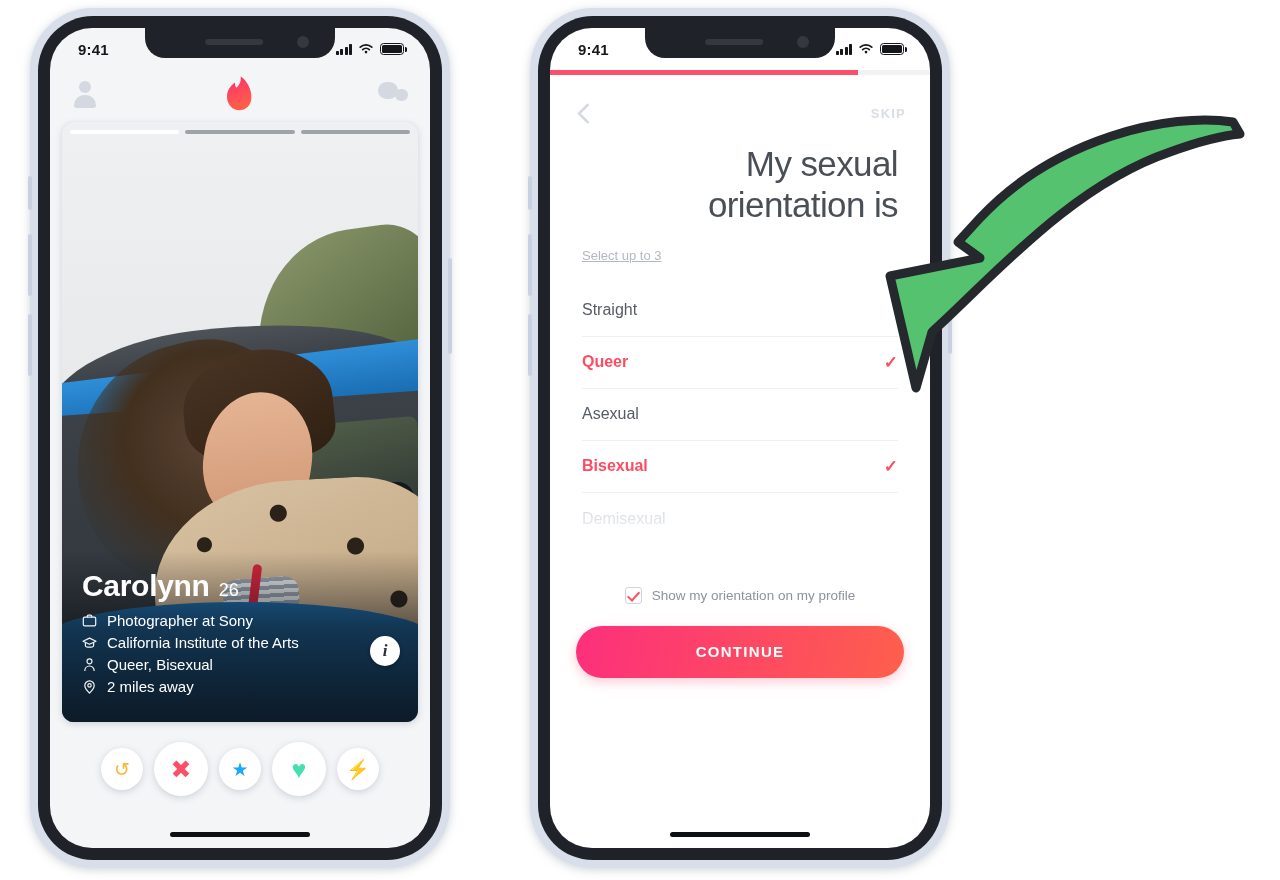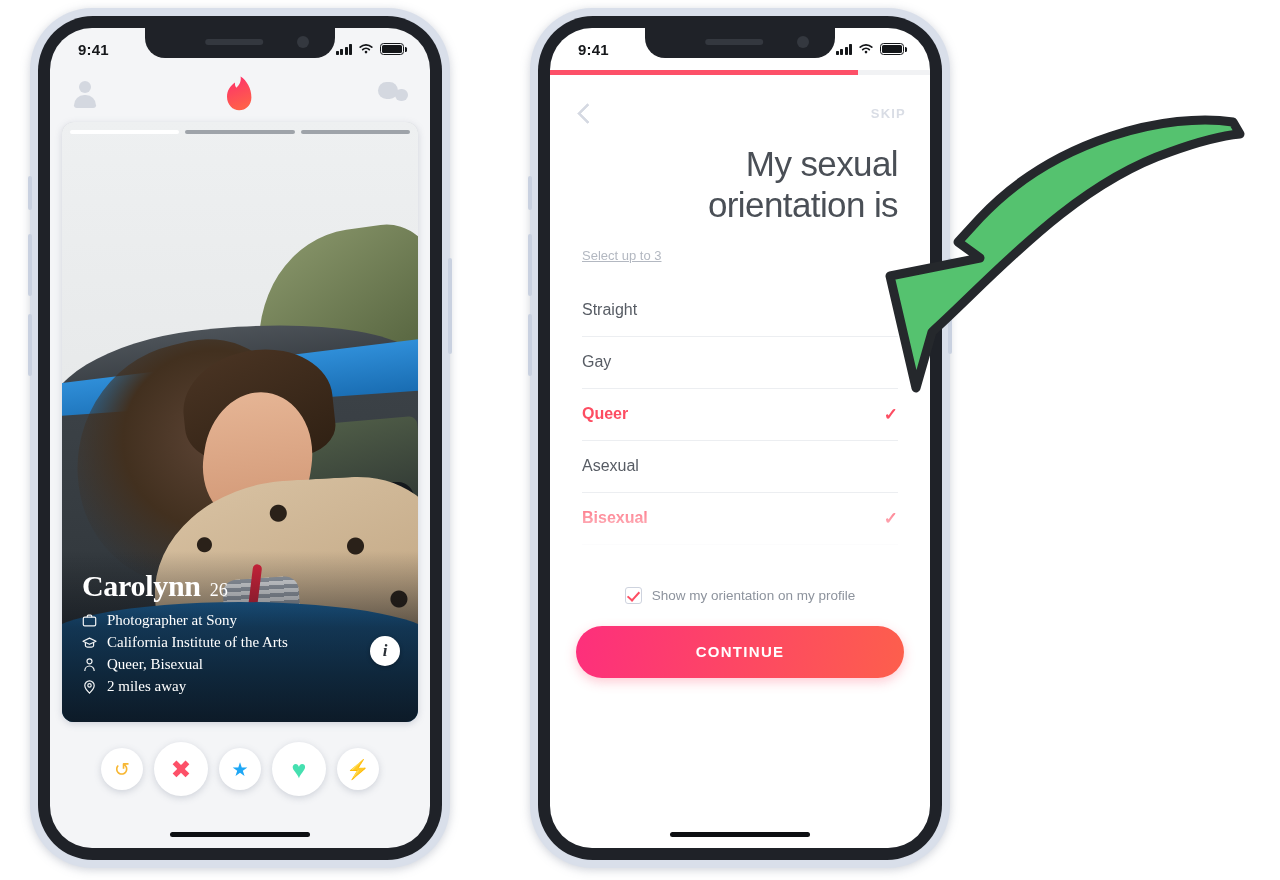--- a/index.html
+++ b/index.html
@@ -215,21 +215,20 @@
     display: flex; gap: 6px; z-index: 6;
   }
   .photo-bars span { flex: 1; height: 4px; border-radius: 2px; background: #9ea3a9; }
   .photo-bars span.active { background: #ffffff; }
 
   .card-info {
     position: absolute; left: 0; right: 0; bottom: 0; z-index: 6;
     padding: 18px 20px 22px;
     background: linear-gradient(to top, rgba(10,14,20,0.82), rgba(10,14,20,0.55) 55%, rgba(10,14,20,0));
     color: #fff;
-    font-family: Liberation Serif, serif;
   }
   .name-row { display: flex; align-items: baseline; gap: 9px; margin-bottom: 9px; }
   .name-row .nm { font-size: 30px; font-weight: 700; letter-spacing: -0.3px; }
   .name-row .ag { font-size: 18px; font-weight: 400; }
   .meta { display: flex; align-items: center; gap: 10px; margin: 5px 0; font-size: 15px; }
   .meta .gl { width: 15px; text-align: center; font-size: 13px; opacity: .95; }
   .info-btn {
     position: absolute; right: 18px; bottom: 56px; z-index: 8;
     width: 30px; height: 30px; border-radius: 50%;
     background: #fff; color: #2a2f36;
@@ -502,23 +501,20 @@
       </div>
 
       <div class="ob-body">
         <div class="ob-title">My sexual orientation is</div>
         <div class="ob-sub">Select up to 3</div>
 
         <div class="opt-list">
           <div class="opt">
             <span>Straight</span>
           </div>
-          <div class="opt">
-            <span>Gay</span>
-          </div>
           <div class="opt selected">
             <span>Queer</span>
             <span class="chk">✓</span>
           </div>
           <div class="opt">
             <span>Asexual</span>
           </div>
           <div class="opt selected">
             <span>Bisexual</span>
             <span class="chk">✓</span>

